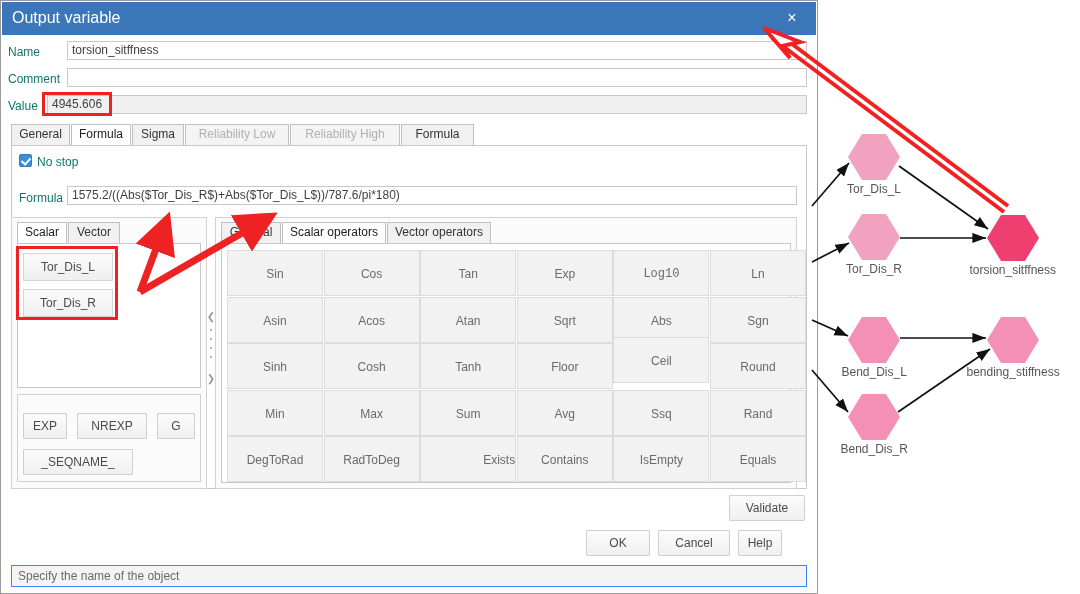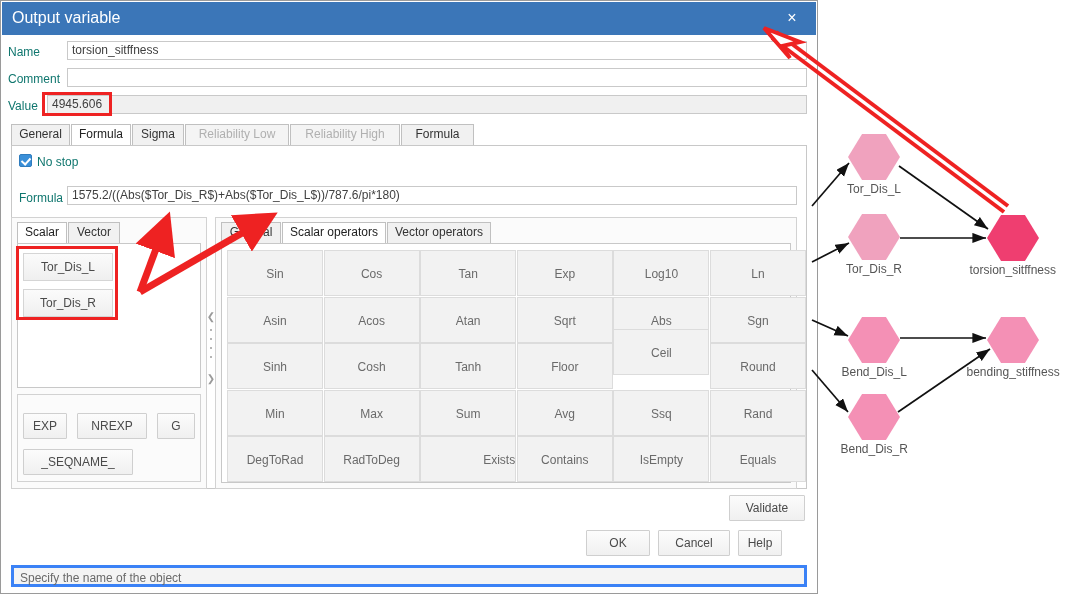--- a/index.html
+++ b/index.html
@@ -46,21 +46,21 @@
 
   .varbtn{position:absolute;box-sizing:border-box;border:1px solid #d5d5d5;
           background:linear-gradient(#fbfbfb,#efefef);color:#4a4a4a;font-size:12px;
           text-align:center;cursor:pointer;}
 
   .splitter{position:absolute;width:14px;color:#9a9a9a;font-size:10px;text-align:center;cursor:col-resize;}
   .splitter .ar{position:absolute;left:0;width:14px;}
   .splitter .dots{position:absolute;left:6px;width:2px;}
   .splitter .dots i{display:block;width:2px;height:2px;background:#b5b5b5;margin-bottom:7px;}
 
-  .statusbar{position:absolute;box-sizing:border-box;border:3px solid #3b82f6;
+  .statusbar{position:absolute;box-sizing:border-box;border:1px solid #3b82f6;
              background:#f4f4f4;color:#6a6a6a;font-size:12px;line-height:21px;padding-left:6px;}
 
   
   .diagram{position:absolute;left:818px;top:0;width:262px;height:594px;background:#fff;}
   .nodelabel{position:absolute;font-size:12px;color:#555;white-space:nowrap;}
 
   .redbox{position:absolute;box-sizing:border-box;border:3px solid #ee2222;}
   svg.overlay{position:absolute;left:0;top:0;width:1080px;height:594px;pointer-events:none;}
 </style>
 </head>
@@ -134,33 +134,33 @@
       <div class="tab active" style="left:61px;width:104px;">Scalar operators</div>
       <div class="tab" style="left:166px;width:104px;">Vector operators</div>
     </div>
     <div class="panel" style="left:220px;top:242px;width:570px;height:240px;"></div>
 
     <div id="opgrid">
         <div class="opbtn" style="left: 226px; top: 249px; width: 96px; height: 46px; line-height: 46px;">Sin</div>
         <div class="opbtn" style="left: 322.6px; top: 249px; width: 96px; height: 46px; line-height: 46px;">Cos</div>
         <div class="opbtn" style="left: 419.2px; top: 249px; width: 96px; height: 46px; line-height: 46px;">Tan</div>
         <div class="opbtn" style="left: 515.8px; top: 249px; width: 96px; height: 46px; line-height: 46px;">Exp</div>
-        <div class="opbtn" style="left: 612.4px; top: 249px; width: 96px; height: 46px; line-height: 46px;">Log10</div>
+        <div class="opbtn" style="left: 612.4px; top: 249px; width: 96px; height: 46px; line-height: 46px; font-family: Liberation Mono, monospace;">Log10</div>
         <div class="opbtn" style="left: 709px; top: 249px; width: 96px; height: 46px; line-height: 46px;">Ln</div>
         <div class="opbtn" style="left: 226px; top: 295.6px; width: 96px; height: 46px; line-height: 46px;">Asin</div>
         <div class="opbtn" style="left: 322.6px; top: 295.6px; width: 96px; height: 46px; line-height: 46px;">Acos</div>
         <div class="opbtn" style="left: 419.2px; top: 295.6px; width: 96px; height: 46px; line-height: 46px;">Atan</div>
         <div class="opbtn" style="left: 515.8px; top: 295.6px; width: 96px; height: 46px; line-height: 46px;">Sqrt</div>
         <div class="opbtn" style="left: 612.4px; top: 295.6px; width: 96px; height: 46px; line-height: 46px;">Abs</div>
         <div class="opbtn" style="left: 709px; top: 295.6px; width: 96px; height: 46px; line-height: 46px;">Sgn</div>
         <div class="opbtn" style="left: 226px; top: 342.2px; width: 96px; height: 46px; line-height: 46px;">Sinh</div>
         <div class="opbtn" style="left: 322.6px; top: 342.2px; width: 96px; height: 46px; line-height: 46px;">Cosh</div>
         <div class="opbtn" style="left: 419.2px; top: 342.2px; width: 96px; height: 46px; line-height: 46px;">Tanh</div>
         <div class="opbtn" style="left: 515.8px; top: 342.2px; width: 96px; height: 46px; line-height: 46px;">Floor</div>
-        <div class="opbtn" style="left: 612.4px; top: 328px; width: 96px; height: 46px; line-height: 46px;">Ceil</div>
+        <div class="opbtn" style="left: 612.4px; top: 336px; width: 96px; height: 46px; line-height: 46px;">Ceil</div>
         <div class="opbtn" style="left: 709px; top: 342.2px; width: 96px; height: 46px; line-height: 46px;">Round</div>
         <div class="opbtn" style="left: 226px; top: 388.8px; width: 96px; height: 46px; line-height: 46px;">Min</div>
         <div class="opbtn" style="left: 322.6px; top: 388.8px; width: 96px; height: 46px; line-height: 46px;">Max</div>
         <div class="opbtn" style="left: 419.2px; top: 388.8px; width: 96px; height: 46px; line-height: 46px;">Sum</div>
         <div class="opbtn" style="left: 515.8px; top: 388.8px; width: 96px; height: 46px; line-height: 46px;">Avg</div>
         <div class="opbtn" style="left: 612.4px; top: 388.8px; width: 96px; height: 46px; line-height: 46px;">Ssq</div>
         <div class="opbtn" style="left: 709px; top: 388.8px; width: 96px; height: 46px; line-height: 46px;">Rand</div>
         <div class="opbtn" style="left: 226px; top: 435.4px; width: 96px; height: 46px; line-height: 46px;">DegToRad</div>
         <div class="opbtn" style="left: 322.6px; top: 435.4px; width: 96px; height: 46px; line-height: 46px;">RadToDeg</div>
         <div class="opbtn" style="left: 419.2px; top: 435.4px; width: 96px; height: 46px; line-height: 46px; text-align: right;">Exists</div>

